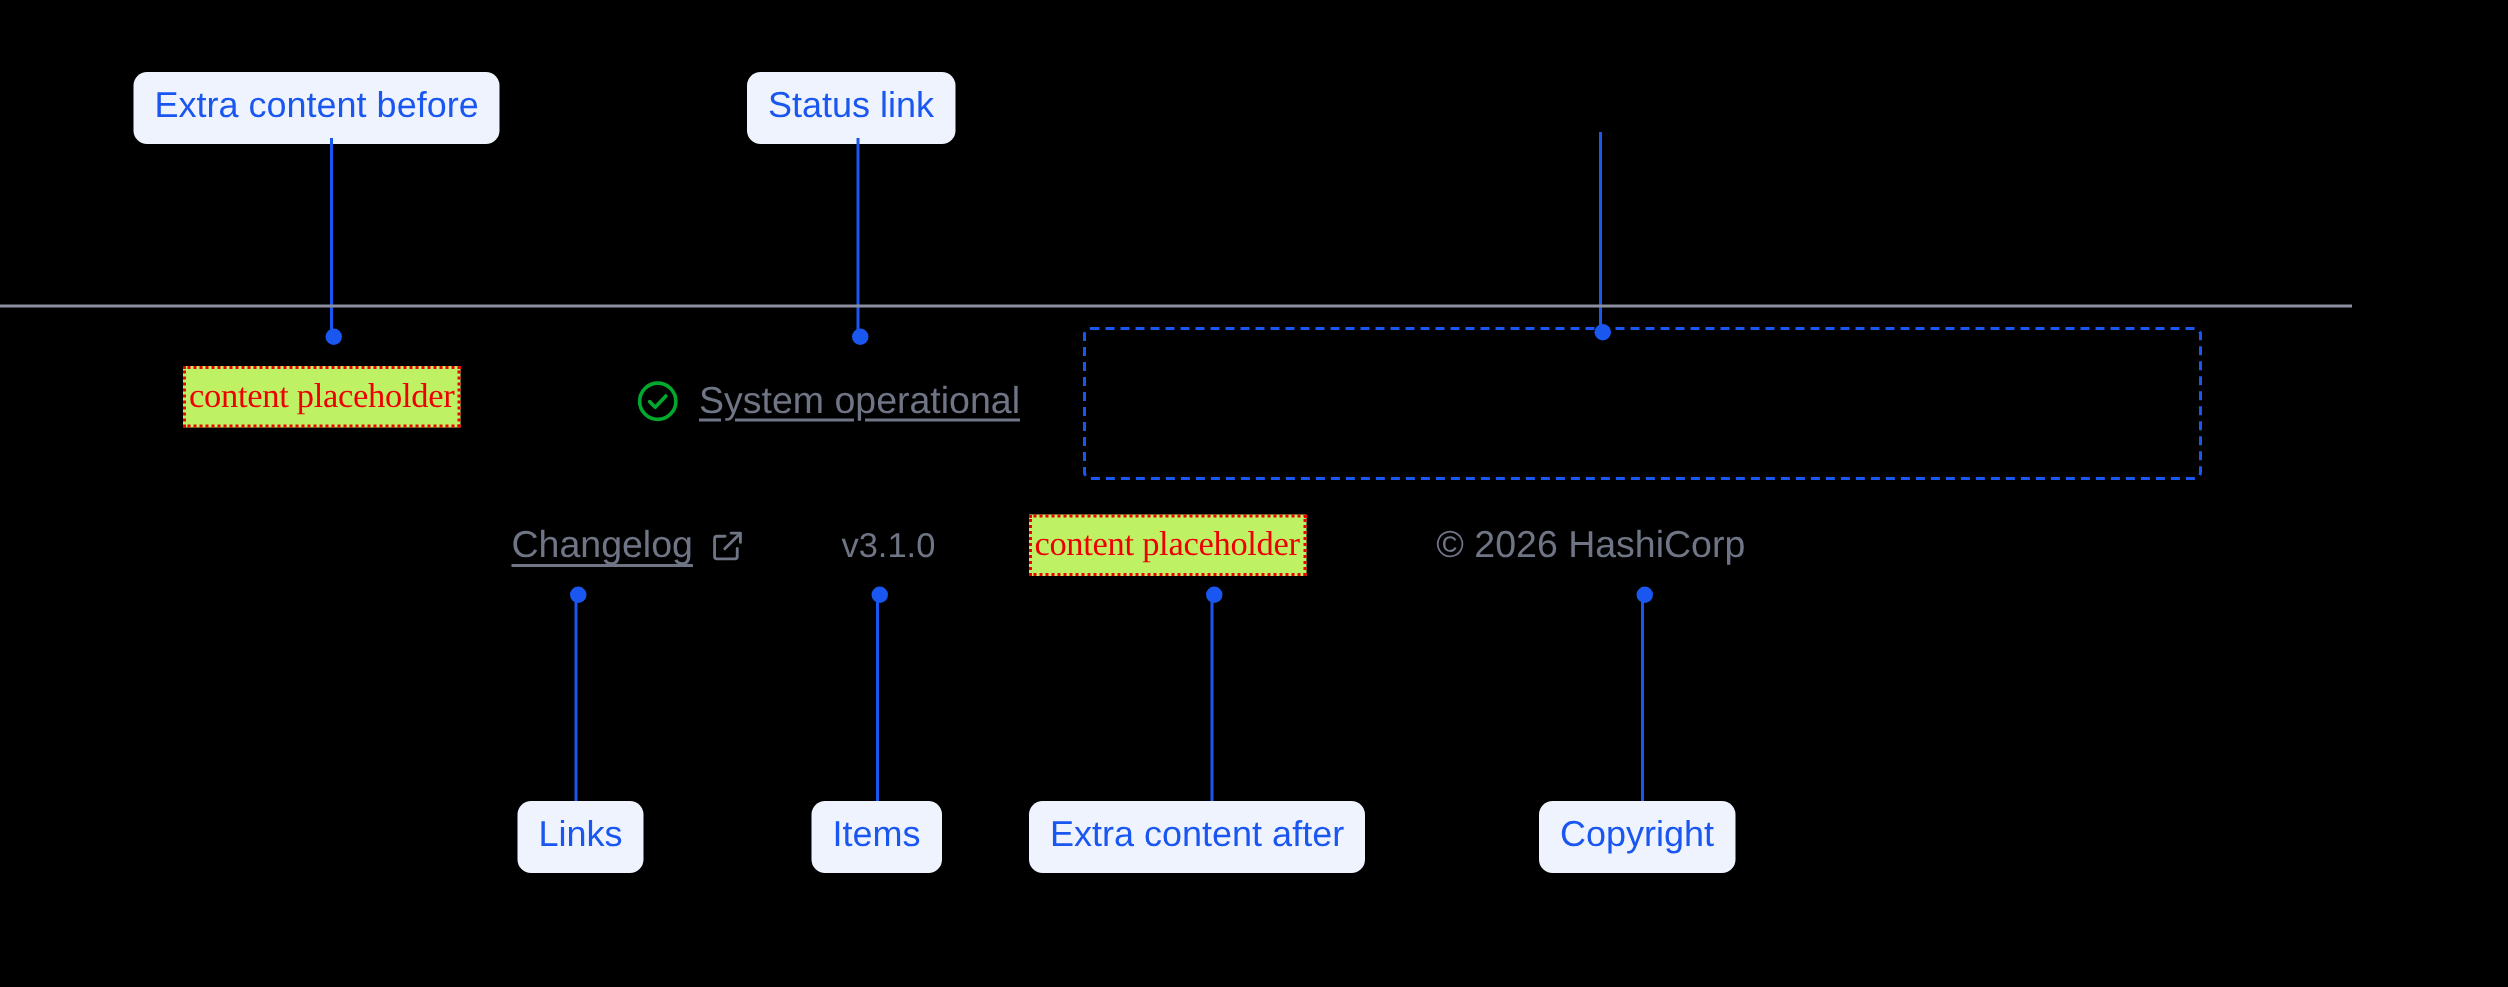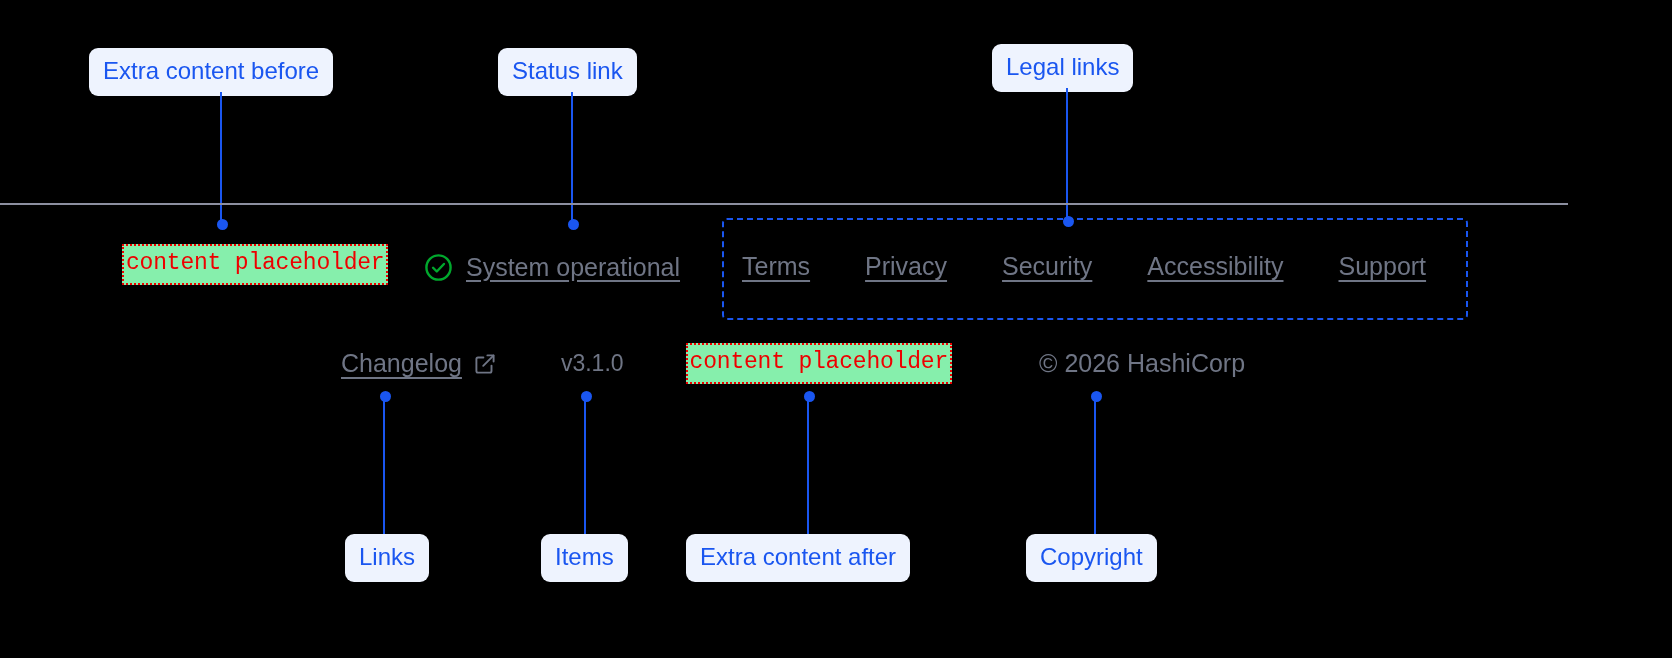--- a/index.html
+++ b/index.html
@@ -60,24 +60,24 @@
 
   
   .footer-row {
     position: absolute;
     display: flex;
     align-items: center;
   }
 
   
   .placeholder {
-    font-family: Liberation Mono, monospace;
+    font-family: Liberation Serif, serif;
     font-size: 23px;
     color: #ee0000;
-    background: #86efac;
+    background: #bef264;
     border: 2px dotted #ee0000;
     padding: 5px 2px 7px 2px;
     line-height: 1.1;
     white-space: nowrap;
     letter-spacing: -0.2px;
   }
 
   
   .status-group {
     display: flex;
@@ -165,21 +165,20 @@
 </style>
 </head>
 <body>
 
 <div id="stage">
 
   <div class="callout" style="left:89px; top:48px;">Extra content before</div>
 
   <div class="callout" style="left:498px; top:48px;">Status link</div>
 
-  <div class="callout" style="left:992px; top:44px;">Legal links</div>
 
   <div class="connector" style="left:220px; top:92px; height:132px;"></div>
   <div class="dot" style="left:221px; top:224px;"></div>
 
   <div class="connector" style="left:571px; top:92px; height:132px;"></div>
   <div class="dot" style="left:572px; top:224px;"></div>
 
   <div class="connector" style="left:1066px; top:88px; height:133px;"></div>
   <div class="dot" style="left:1067px; top:221px;"></div>
 
@@ -192,27 +191,20 @@
   <div class="footer-row status-group" style="left:424px; top:253px;">
     <svg class="check-icon" viewBox="0 0 24 24">
       <circle cx="12" cy="12" r="10" fill="none" stroke="#00a82d" stroke-width="2"></circle>
       <path d="M7.5 12.2 L10.6 15.3 L16.5 9.1" fill="none" stroke="#00a82d" stroke-width="2" stroke-linecap="round" stroke-linejoin="round"></path>
     </svg>
     <span class="status-text">System operational</span>
   </div>
 
   <div class="legal-wrap"></div>
 
-  <div class="legal-links">
-    <a class="legal-link">Terms</a>
-    <a class="legal-link">Privacy</a>
-    <a class="legal-link">Security</a>
-    <a class="legal-link">Accessibility</a>
-    <a class="legal-link">Support</a>
-  </div>
 
   <div class="row2">
     <a class="changelog-link">Changelog</a>
     <svg class="ext-icon" viewBox="0 0 24 24">
       <path d="M18.5 13.6 V19 a1.6 1.6 0 0 1 -1.6 1.6 H5 A1.6 1.6 0 0 1 3.4 19 V7.1 A1.6 1.6 0 0 1 5 5.5 h5.4" fill="none" stroke="#6f7585" stroke-width="1.9" stroke-linecap="round" stroke-linejoin="round"></path>
       <path d="M14.4 3.4 H20.6 V9.6" fill="none" stroke="#6f7585" stroke-width="1.9" stroke-linecap="round" stroke-linejoin="round"></path>
       <path d="M10.2 13.8 L20.4 3.6" fill="none" stroke="#6f7585" stroke-width="1.9" stroke-linecap="round"></path>
     </svg>
     <span class="version">v3.1.0</span>
     <span class="placeholder after-slot">content placeholder</span>

